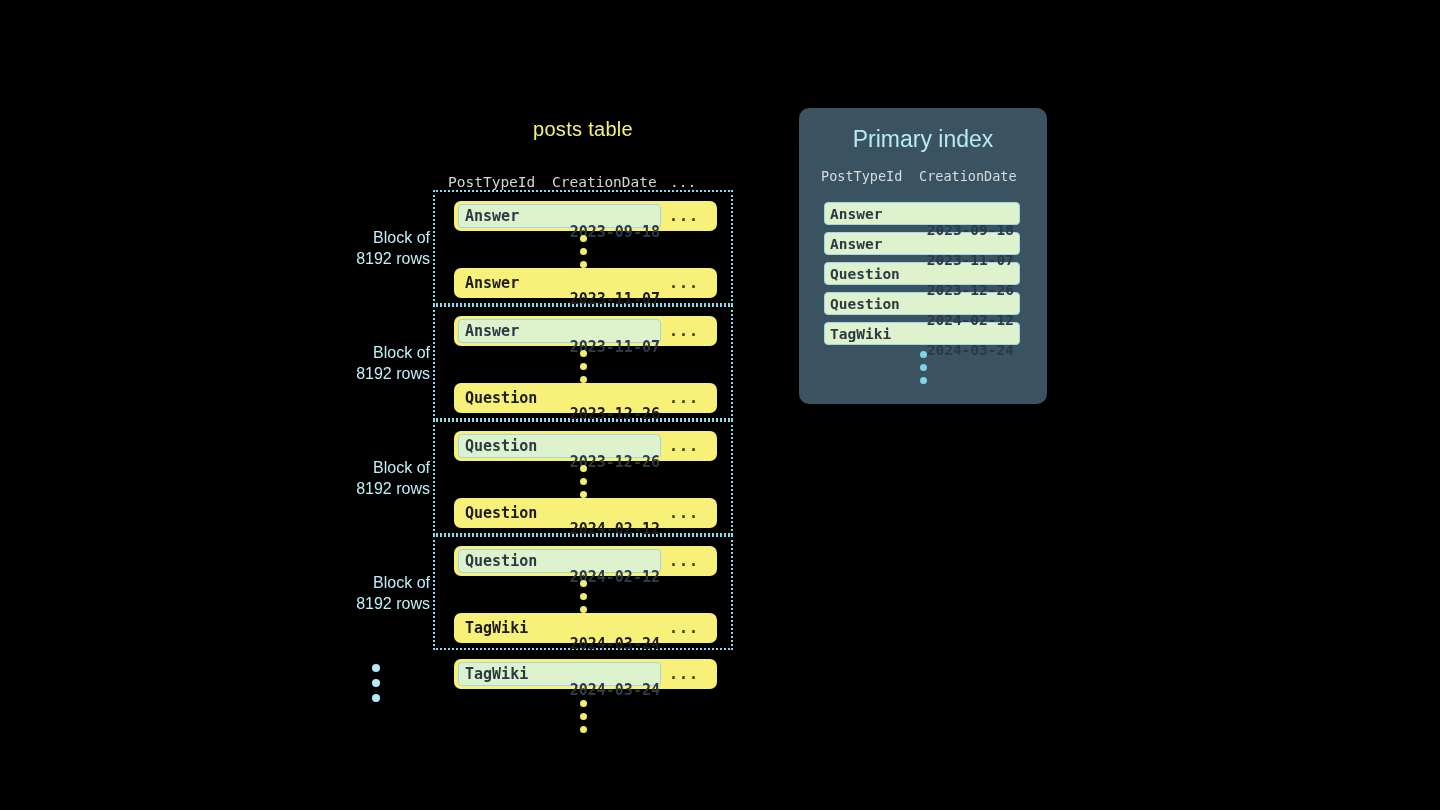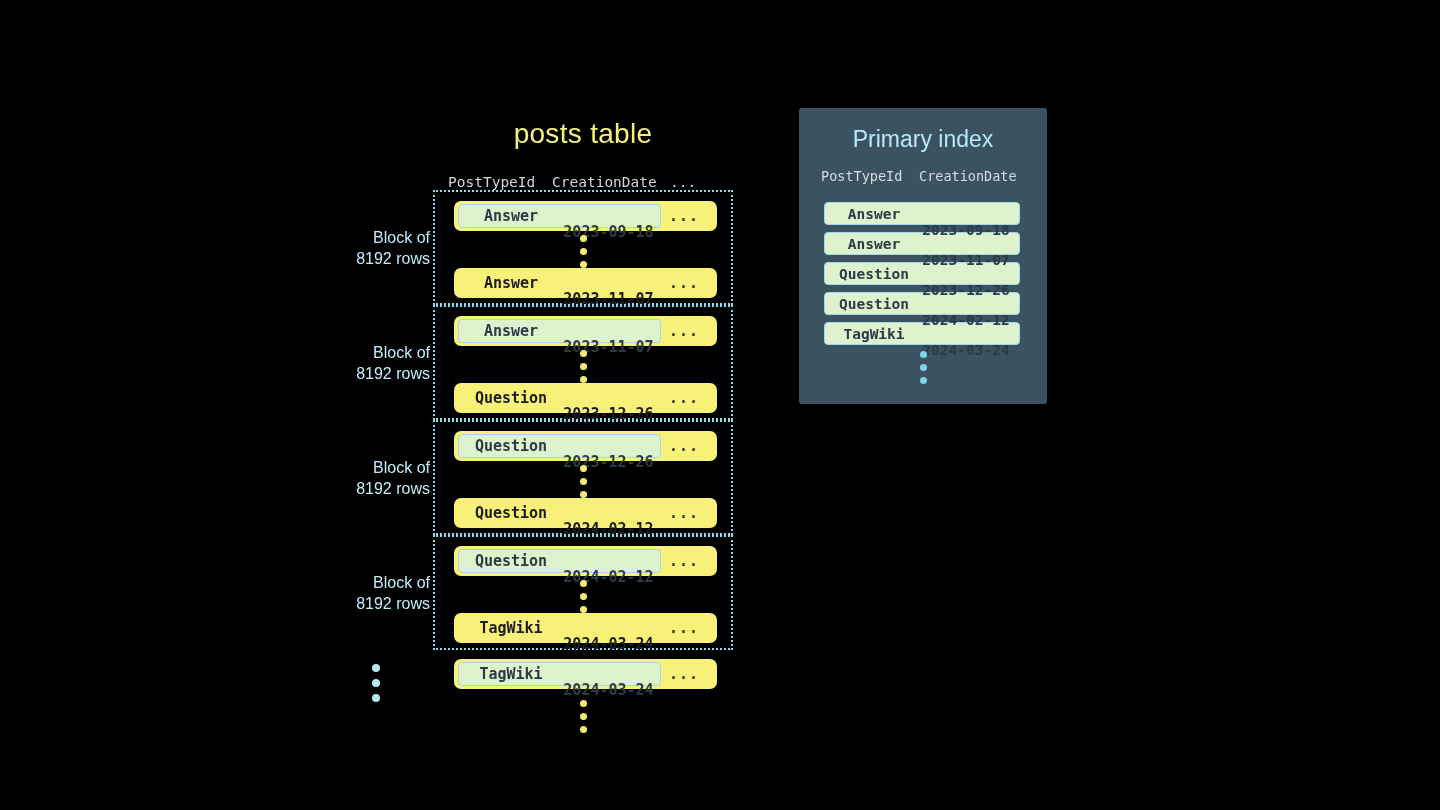--- a/index.html
+++ b/index.html
@@ -30,21 +30,21 @@
     width: 410px;
   }
 
   .posts-title {
     position: absolute;
     left: 102px;
     top: 0px;
     width: 302px;
     text-align: center;
     color: #f5f17a;
-    font-size: 28px;
+    font-size: 20px;
     font-weight: 400;
     letter-spacing: .3px;
     white-space: nowrap;
   }
 
   .posts-header {
     position: absolute;
     left: 118px;
     top: 56px;
     width: 286px;
@@ -125,31 +125,31 @@
   }
   .pill .plain {
     display: flex;
     align-items: center;
     height: 24px;
     border: 1.5px solid transparent;
     box-sizing: border-box;
   }
   .cell-type {
     width: 98px;
-    text-align: center;
+    text-align: left;
     padding-left: 6px;
     box-sizing: border-box;
     font-family: "DejaVu Sans Mono", monospace;
     font-size: 15px;
     font-weight: bold;
     color: #2b3a44;
   }
   .cell-date {
     width: 103px;
-    text-align: center;
+    text-align: right;
     box-sizing: border-box;
     font-family: "DejaVu Sans Mono", monospace;
     font-size: 15px;
     font-weight: bold;
     color: #2b3a44;
     margin-top: 32px;
   }
   .pill.plainrow .cell-type,
   .pill.plainrow .cell-date { color: #1c1c1c; }
 
@@ -216,21 +216,21 @@
   }
 
   
   .index-panel {
     position: absolute;
     left: 799px;
     top: 108px;
     width: 248px;
     height: 296px;
     background: #3b5260;
-    border-radius: 3px;
+    border-radius: 10px;
     box-sizing: border-box;
   }
   .index-title {
     position: absolute;
     left: 0; right: 0;
     top: 18px;
     text-align: center;
     color: #b7e9f7;
     font-size: 23px;
     font-family: "Liberation Sans", sans-serif;

